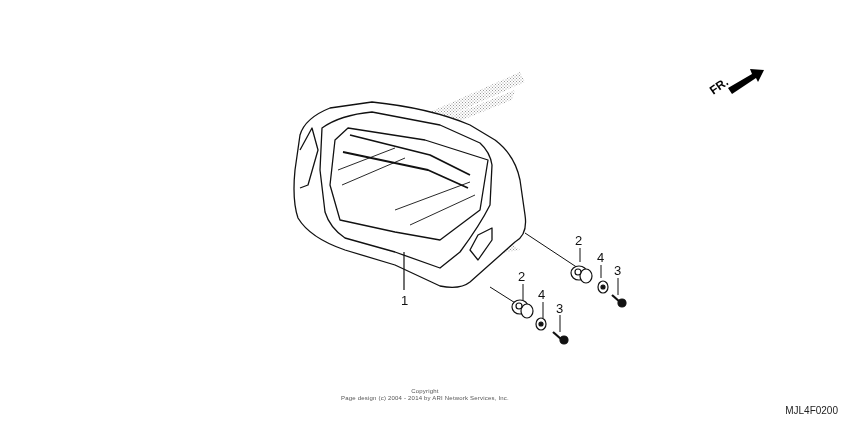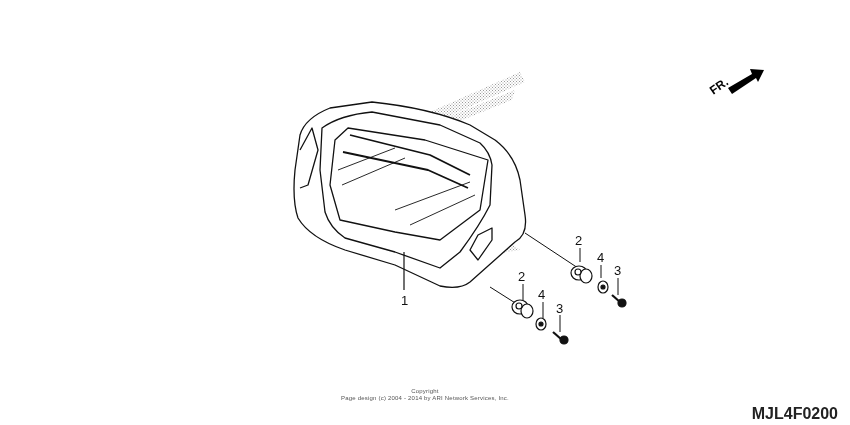--- a/index.html
+++ b/index.html
@@ -1,20 +1,20 @@
 <!DOCTYPE html>
 <html><head>
   <meta charset="utf-8">
   <style>
     html, body { margin: 0; padding: 0; background: #ffffff; }
     body { width: 850px; height: 425px; position: relative; overflow: hidden; font-family: "Liberation Sans", sans-serif; }
     #diagram { position: absolute; left: 0; top: 0; width: 850px; height: 425px; }
     .callout { position: absolute; font-family: "Liberation Sans", sans-serif; font-size: 13px; color: #111; line-height: 1; }
     .copyright { position: absolute; left: 0; width: 850px; text-align: center; font-size: 6px; color: #555; line-height: 7px; letter-spacing: 0.2px; }
-    .partcode { position: absolute; right: 12px; top: 405px; font-size: 16px; font-weight: bold; color: #222; }
+    .partcode { position: absolute; right: 12px; top: 405px; font-size: 10px; font-weight: normal; color: #222; }
     .fr-label { position: absolute; left: 707px; top: 86px; font-size: 12px; font-weight: 900; color: #000; transform: rotate(-35deg); transform-origin: left top; }
   </style>
 </head>
 <body>
 
 <svg id="diagram" viewBox="0 0 850 425" xmlns="http://www.w3.org/2000/svg">
   <defs>
     <pattern id="stip" width="3" height="3" patternUnits="userSpaceOnUse">
       <rect width="1" height="1" fill="#8a8a8a"></rect>
       <rect x="1.5" y="1.5" width="1" height="1" fill="#8a8a8a"></rect>

